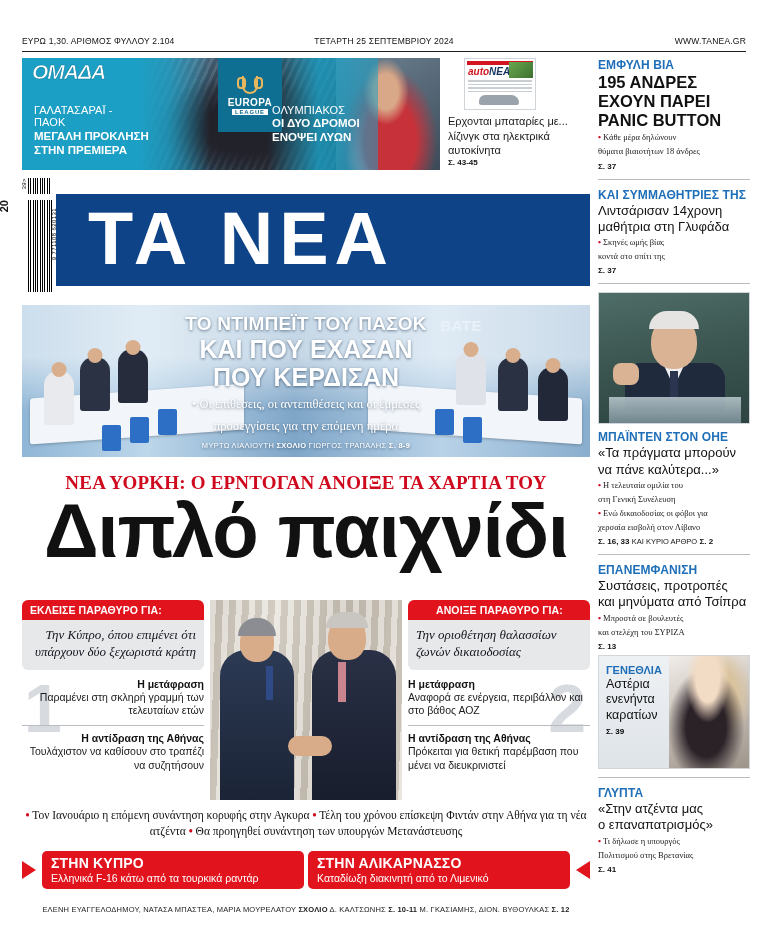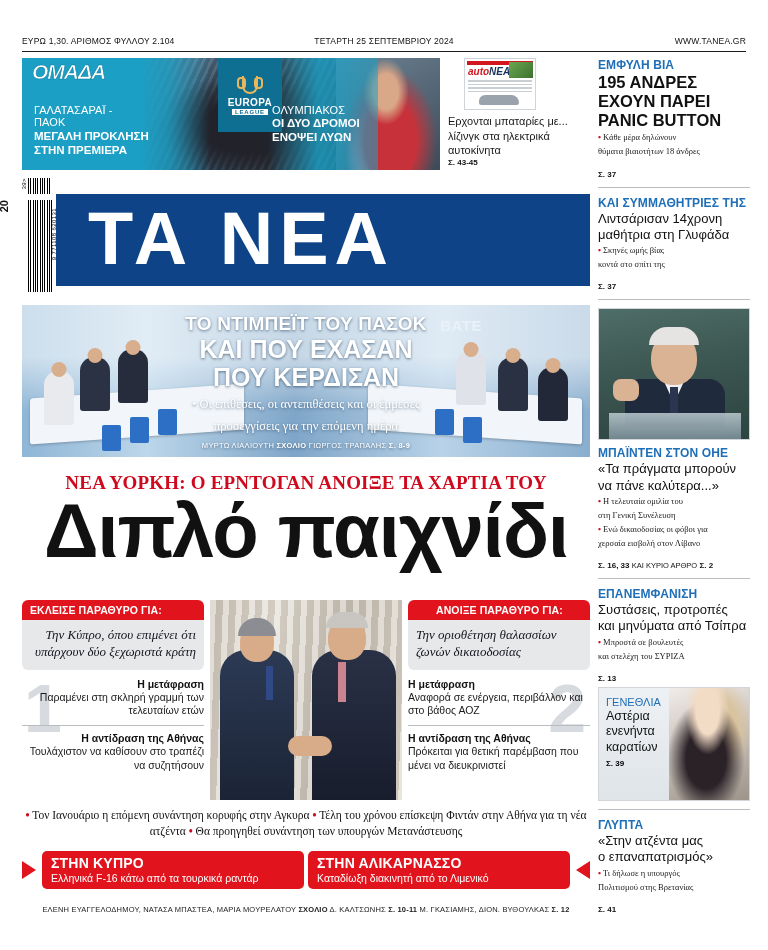--- a/index.html
+++ b/index.html
@@ -202,21 +202,21 @@
 
   
   .sidebar { position:absolute; left:598px; top:58px; width:152px; }
   .sb-div { height:1px; background:#b9bdc2; margin:8px 0 8px 0; }
   .sb-kicker { color:#1f6fb8; font-size:12px; font-weight:bold; letter-spacing:.1px; }
   .sb-head-big { font-size:16.5px; font-weight:bold; line-height:1.1; color:#111; margin-top:1px; }
   .sb-head { font-size:13px; line-height:1.18; color:#111; margin-top:1px; }
   .sb-bul { font-size:8.5px; line-height:1.3; color:#1a1a1a; margin-top:3px;
     font-family:"Liberation Serif", serif; }
   .sb-bul .d { color:#cf0a1e; font-weight:bold; }
-  .sb-pg { font-size:8px; font-weight:bold; color:#111; margin-top:12px; }
+  .sb-pg { font-size:8px; font-weight:bold; color:#111; margin-top:4px; }
   .sb-pg .norm { font-weight:normal; font-size:7.5px; }
   .sb-photo { width:152px; height:132px; margin-top:6px;
     background: linear-gradient(170deg,#4f6d68 0%,#3b5550 48%,#2d4440 100%); position:relative;
     overflow:hidden; border:1px solid #d2d6da; }
   .biden-head { position:absolute; left:52px; top:22px; width:46px; height:54px;
     border-radius:50% 50% 46% 46%; background:#d9b394; }
   .biden-hair { position:absolute; left:50px; top:18px; width:50px; height:18px;
     border-radius:20px 20px 0 0; background:#e6e4e2; }
   .biden-suit { position:absolute; left:26px; top:70px; width:100px; height:48px;
     background:#1f2a3d; border-radius:16px 16px 0 0; }
@@ -231,21 +231,21 @@
   .sb-card { width:152px; height:114px; margin-top:4px; position:relative; overflow:hidden;
     background: linear-gradient(180deg,#eef1f4 0%,#dfe4e9 100%); border:1px solid #d2d6da; }
   .sb-card .celeb { position:absolute; right:-4px; top:0; width:84px; height:114px;
     background: linear-gradient(160deg,#f0ece8 0%, #cfc7c0 40%, #9b9288 100%); }
   .sb-card .celeb:after { content:""; position:absolute; inset:0;
     background:
       radial-gradient(ellipse at 46% 20%, #f3dcc6 0 18%, rgba(0,0,0,0) 34%),
       radial-gradient(ellipse at 44% 62%, #2b2228 0 30%, rgba(0,0,0,0) 58%),
       radial-gradient(ellipse at 60% 34%, #d9c39e 0 24%, rgba(0,0,0,0) 46%); }
   .sb-card .ctext { position:absolute; left:7px; top:8px; width:72px; }
-  .sb-card .ck { color:#1f6fb8; font-size:11px; font-weight:normal; }
+  .sb-card .ck { color:#1f6fb8; font-size:11px; font-weight:bold; }
   .sb-card .ch { font-size:12.5px; line-height:1.15; color:#111; margin-top:1px; }
   .sb-card .cp { font-size:8px; font-weight:bold; margin-top:5px; }
 </style>
 </head>
 <body>
 
 <div class="page">
 
   <div class="topbar">
     <span>ΕΥΡΩ 1,30. ΑΡΙΘΜΟΣ ΦΥΛΛΟΥ 2.104</span>

